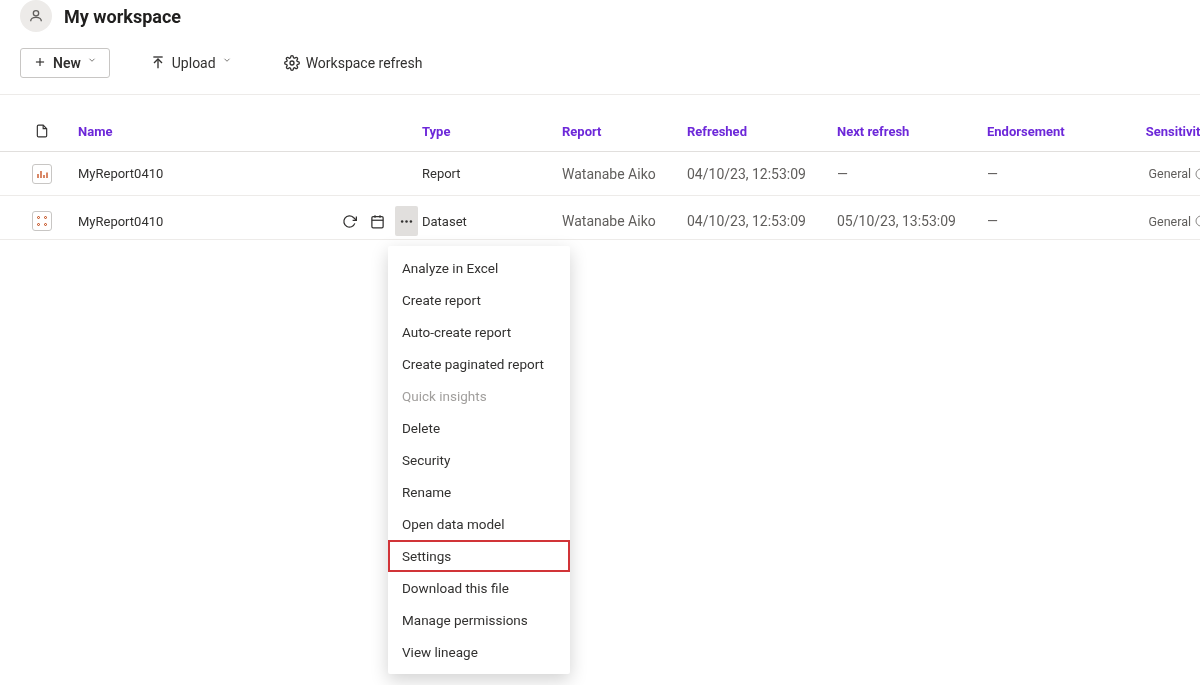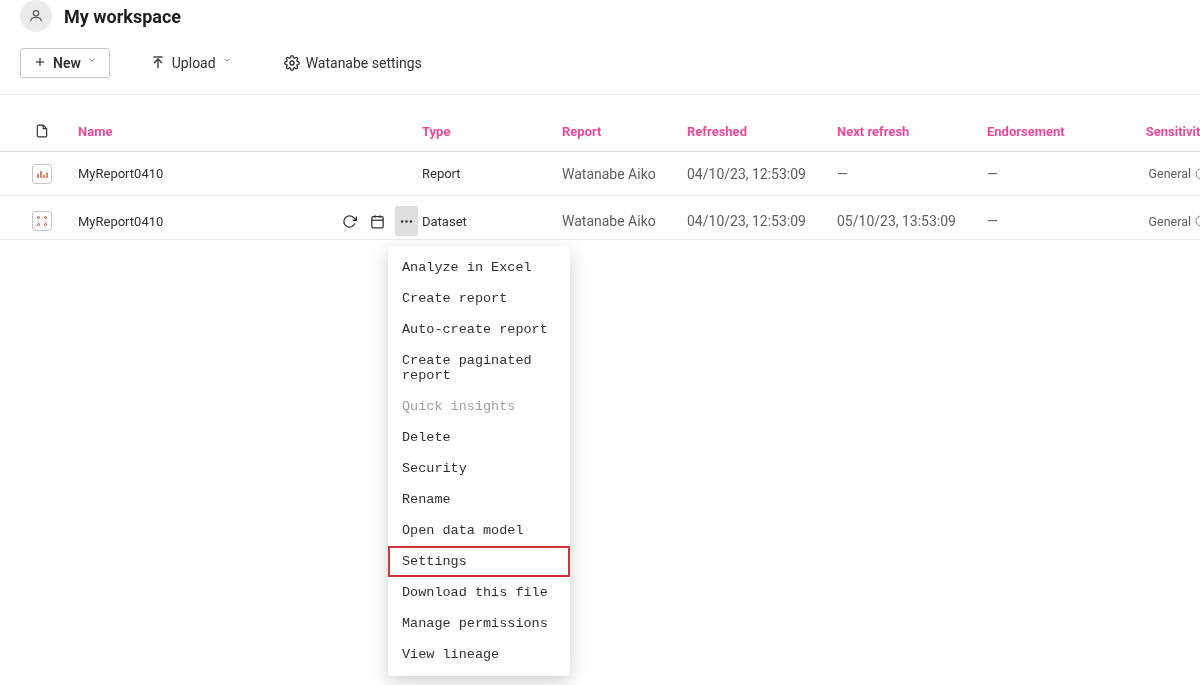--- a/index.html
+++ b/index.html
@@ -66,21 +66,21 @@
     .thead, .trow {
       display: grid;
       grid-template-columns: 66px 260px 84px 140px 125px 150px 150px 140px 80px;
       align-items: center;
       padding: 10px 12px;
       border-bottom: 1px solid #edebe9;
     }
     .thead {
       font-weight: 700;
       font-size: 13px;
-      color: #ec4899;
+      color: #6d28d9;
       padding-top: 28px;
       padding-bottom: 12px;
       border-bottom: 1px solid #e1dfdd;
     }
     .trow {
       font-size: 13px;
       color: #323130;
       height: 44px;
     }
     .cell { white-space: nowrap; overflow: hidden; text-overflow: ellipsis; }
@@ -112,21 +112,20 @@
     .context-menu {
       position:absolute;
       left:388px;
       top:246px;
       width:182px;
       background:#fff;
       box-shadow: 0 6px 18px rgba(0,0,0,0.18);
       border-radius:2px;
       padding:6px 0;
       z-index:10;
-      font-family:Liberation Mono, monospace;
     }
     .menu-item {
       padding: 8px 14px;
       font-size:13.5px;
       color:#323130;
       cursor:pointer;
     }
     .menu-item.disabled { color:#a19f9d; cursor:default; }
     .menu-item.highlighted {
       outline: 2px solid #d13438;
@@ -181,21 +180,21 @@
     </span>
   </div>
 
   <div class="btn flat">
     <span class="icon">
       <svg width="16" height="16" viewBox="0 0 24 24" fill="none" stroke="#323130" stroke-width="2">
         <circle cx="12" cy="12" r="3"></circle>
         <path d="M19.4 15a1.7 1.7 0 0 0 .34 1.87l.06.06a2 2 0 1 1-2.83 2.83l-.06-.06a1.7 1.7 0 0 0-1.87-.34 1.7 1.7 0 0 0-1 1.56V21a2 2 0 1 1-4 0v-.09a1.7 1.7 0 0 0-1-1.56 1.7 1.7 0 0 0-1.87.34l-.06.06a2 2 0 1 1-2.83-2.83l.06-.06A1.7 1.7 0 0 0 4.6 15a1.7 1.7 0 0 0-1.56-1H3a2 2 0 1 1 0-4h.09A1.7 1.7 0 0 0 4.6 9a1.7 1.7 0 0 0-.34-1.87l-.06-.06A2 2 0 1 1 7 4.24l.06.06A1.7 1.7 0 0 0 9 4.6a1.7 1.7 0 0 0 1-1.56V3a2 2 0 1 1 4 0v.09c0 .67.4 1.27 1 1.51a1.7 1.7 0 0 0 1.87-.34l.06-.06a2 2 0 1 1 2.83 2.83l-.06.06A1.7 1.7 0 0 0 19.4 9c.24.6.84 1 1.51 1H21a2 2 0 1 1 0 4h-.09c-.67 0-1.27.4-1.51 1z"></path>
       </svg>
     </span>
-    <span>Watanabe settings</span>
+    <span>Workspace refresh</span>
   </div>
 </div>
 
 <div class="table-wrap">
   <div class="thead">
     <div class="icon-col">
       <span class="icon">
         <svg width="14" height="16" viewBox="0 0 24 24" fill="none" stroke="#323130" stroke-width="2">
           <path d="M14 2H6a2 2 0 0 0-2 2v16a2 2 0 0 0 2 2h12a2 2 0 0 0 2-2V8z"></path>
             <polyline points="14 2 14 8 20 8"></polyline>

